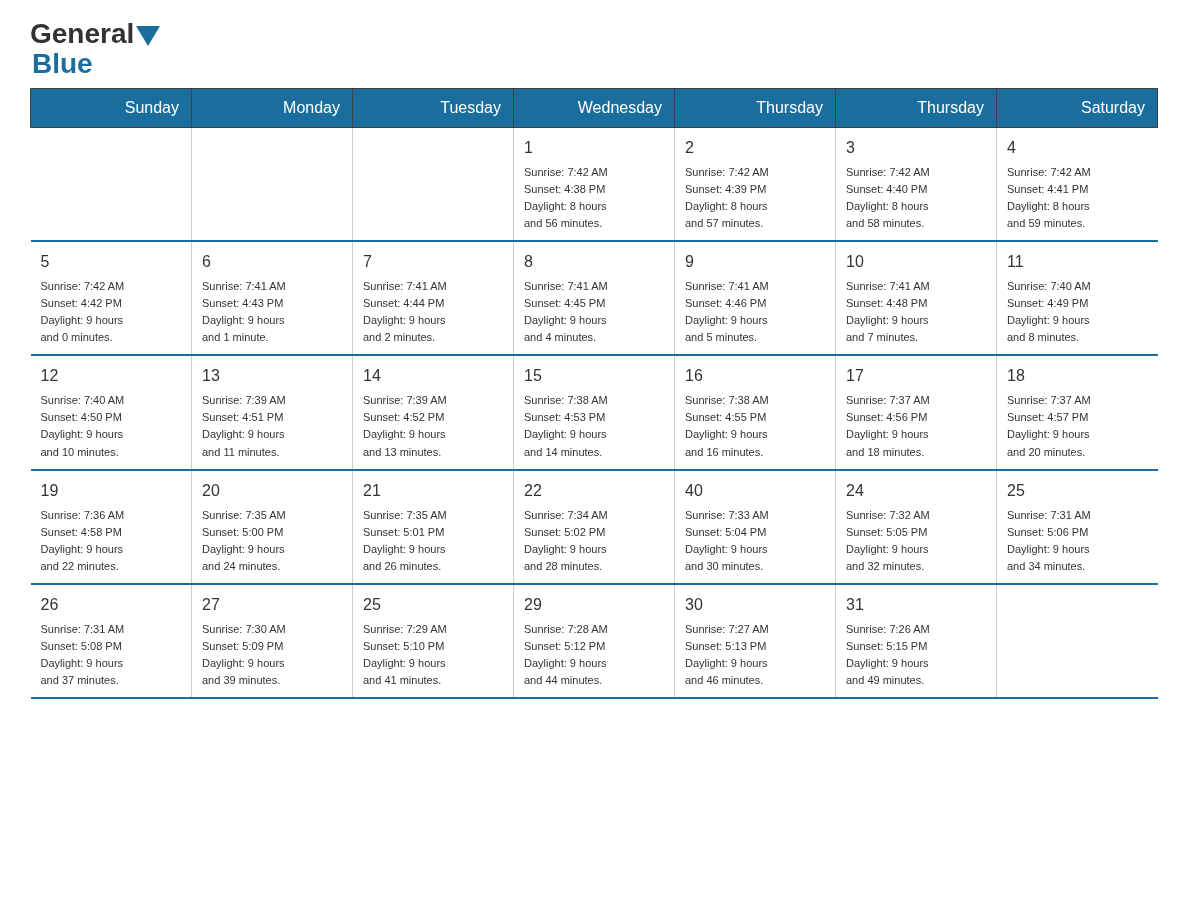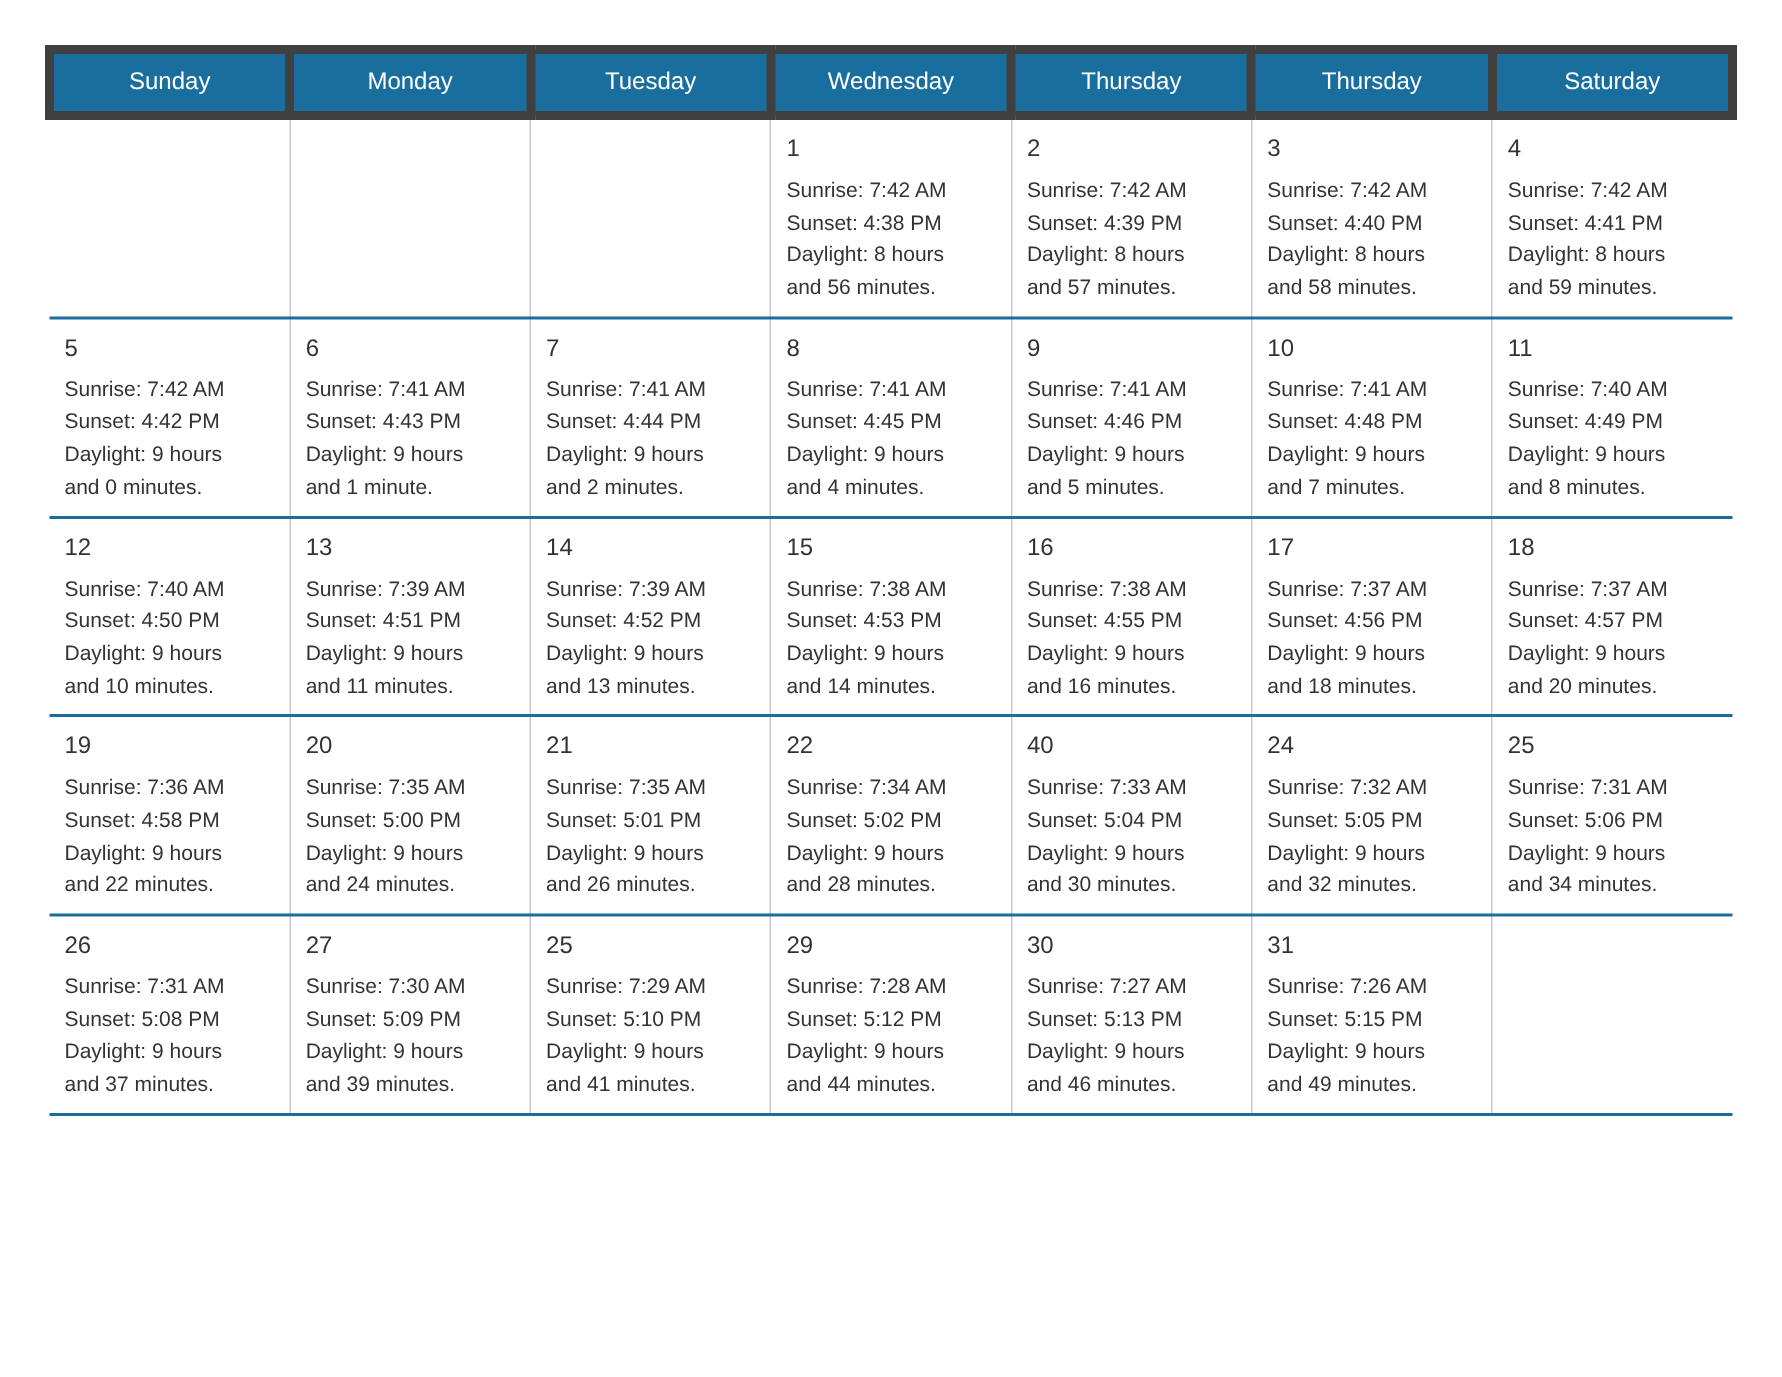--- a/index.html
+++ b/index.html
@@ -69,22 +69,22 @@
       margin-top: 10px;
     }
     .calendar thead tr {
       background-color: #1a6e9e;
     }
     .calendar thead th {
       color: #fff;
       font-size: 16px;
       font-weight: normal;
       padding: 10px 12px;
-      text-align: center;
-      border: 6px solid #404040;
+      text-align: right;
+      border: 1px solid #404040;
     }
     .calendar tbody tr {
       border-bottom: 2px solid #1a6e9e;
     }
     .calendar tbody td {
       vertical-align: top;
       padding: 8px 10px;
       font-size: 13px;
       border-right: 1px solid #ccc;
       width: calc(100% / 7);
@@ -95,32 +95,39 @@
       border-right: none;
     }
     .day-number {
       font-size: 16px;
       font-weight: normal;
       color: #333;
       display: block;
       margin-bottom: 4px;
     }
     .day-info {
-      font-size: 14px;
+      font-size: 11px;
       color: #333;
       line-height: 1.55;
     }
     .empty-cell {
       background: #fff;
     }
   </style>
 </head>
 <body>
 
 <div class="header">
+  <div class="logo">
+    <div class="logo-top">
+      <span class="logo-general">General</span>
+      <span class="logo-arrow"></span>
+    </div>
+    <div class="logo-blue">Blue</div>
+  </div>
   <div class="title-block">
   </div>
 </div>
 
 <table class="calendar">
   <thead>
     <tr>
     <th>Sunday</th>
         <th>Monday</th>
         <th>Tuesday</th>

